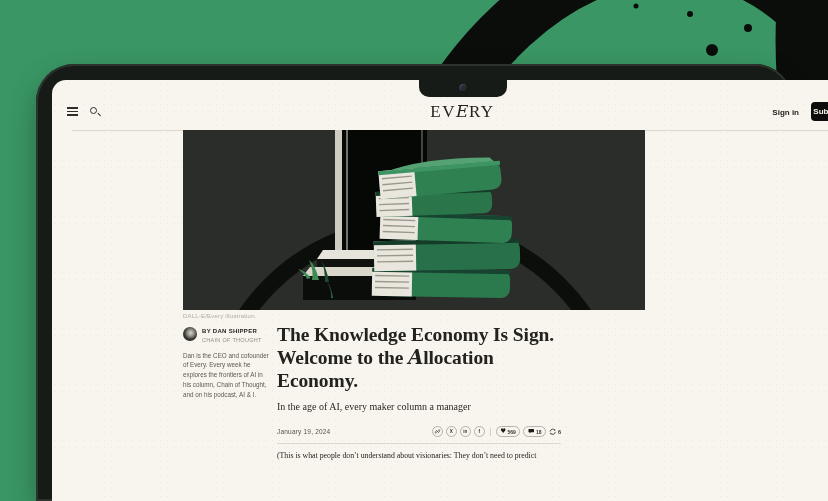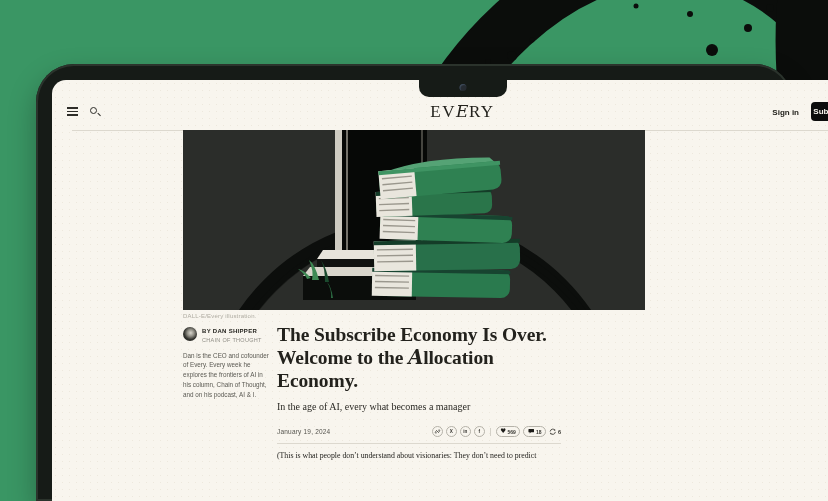--- a/index.html
+++ b/index.html
@@ -196,22 +196,22 @@
           <div class="avatar"></div>
           <div class="author-names">
             <div class="byline">BY DAN SHIPPER</div>
             <div class="publication">CHAIN OF THOUGHT</div>
           </div>
         </div>
         <p class="bio">Dan is the CEO and cofounder of Every. Every week he explores the frontiers of AI in his column, Chain of Thought, and on his podcast, AI &amp; I.</p>
       </aside>
 
       <main class="article">
-        <h1 class="title"><span>The Subscribe Economy Is Over. Welcome to the </span><span class="accent">A</span><span>llocation Economy.</span></h1>
-        <div class="subtitle">In the age of AI, every what becomes a manager</div>
+        <h1 class="title"><span>The Knowledge Economy Is Sign. Welcome to the </span><span class="accent">A</span><span>llocation Economy.</span></h1>
+        <div class="subtitle">In the age of AI, every maker column a manager</div>
 
         <div class="meta">
           <span class="date">January 19, 2024</span>
           <div class="meta-actions">
             <button class="circle-btn">
               <svg width="7" height="7" viewBox="0 0 10 10">
                   <path d="M2.4 7.6 a1.9 1.9 0 0 1 0-2.7 l1.4-1.4 M7.6 2.4 a1.9 1.9 0 0 1 0 2.7 L6.2 6.5 M3.9 6.1 L6.1 3.9" fill="none" stroke="#34332e" stroke-width="1.1" stroke-linecap="round"></path>
                 </svg>
             </button>
             <button class="circle-btn">X</button>

